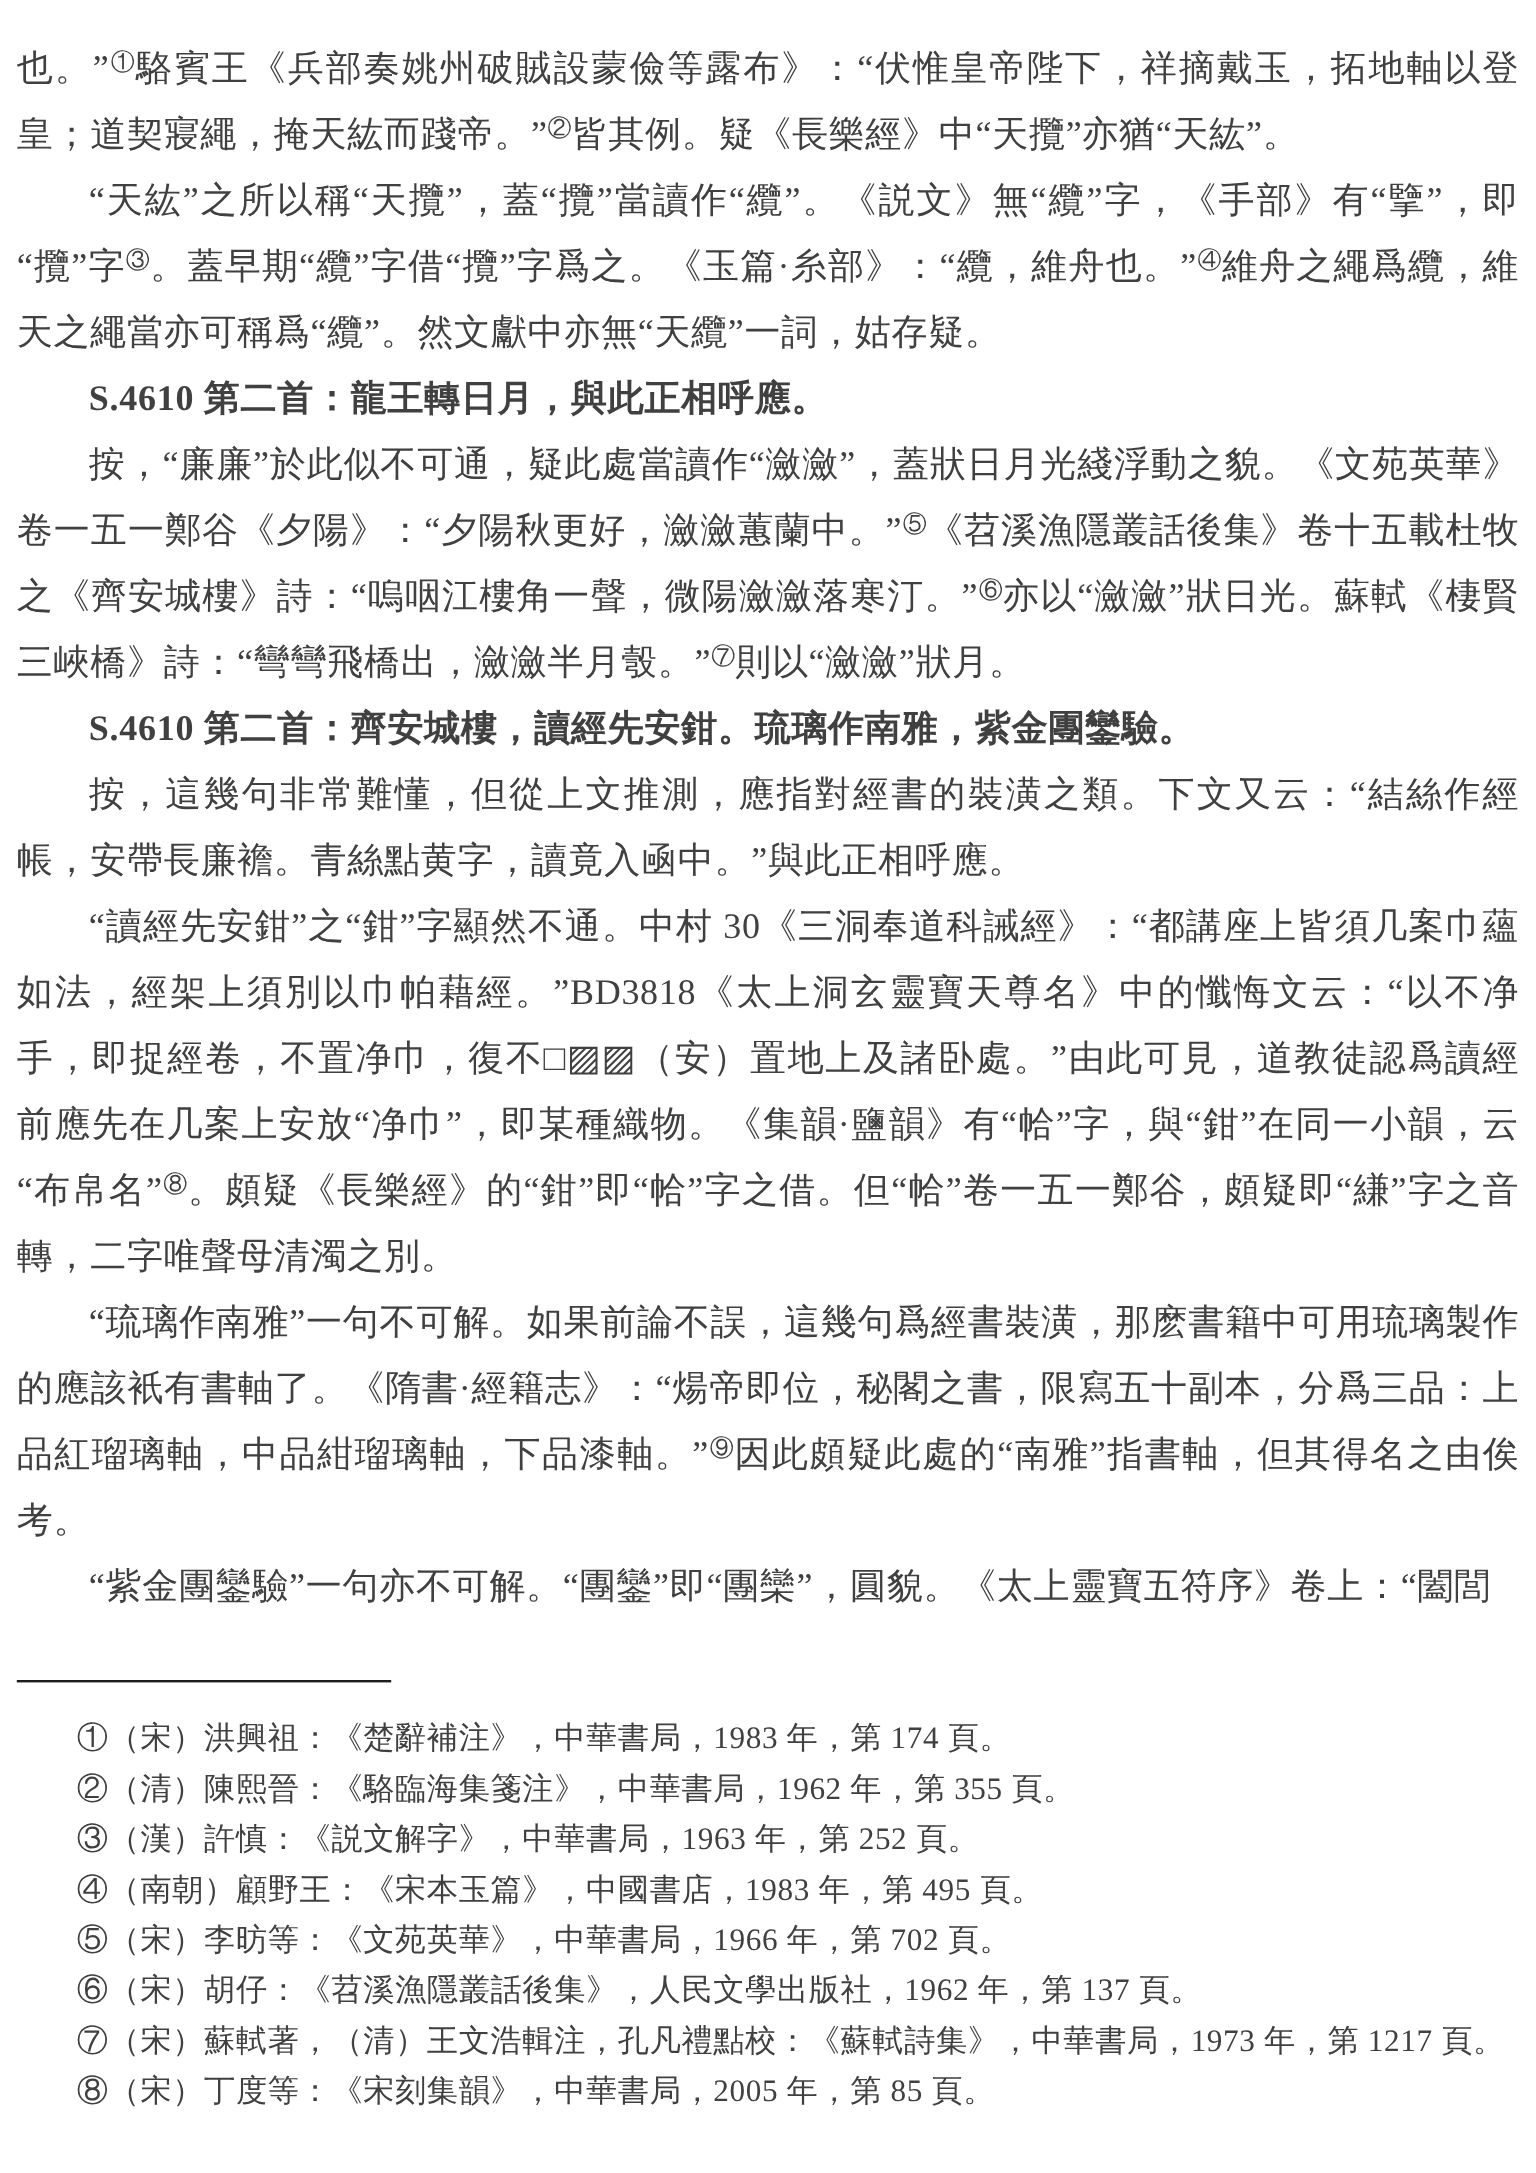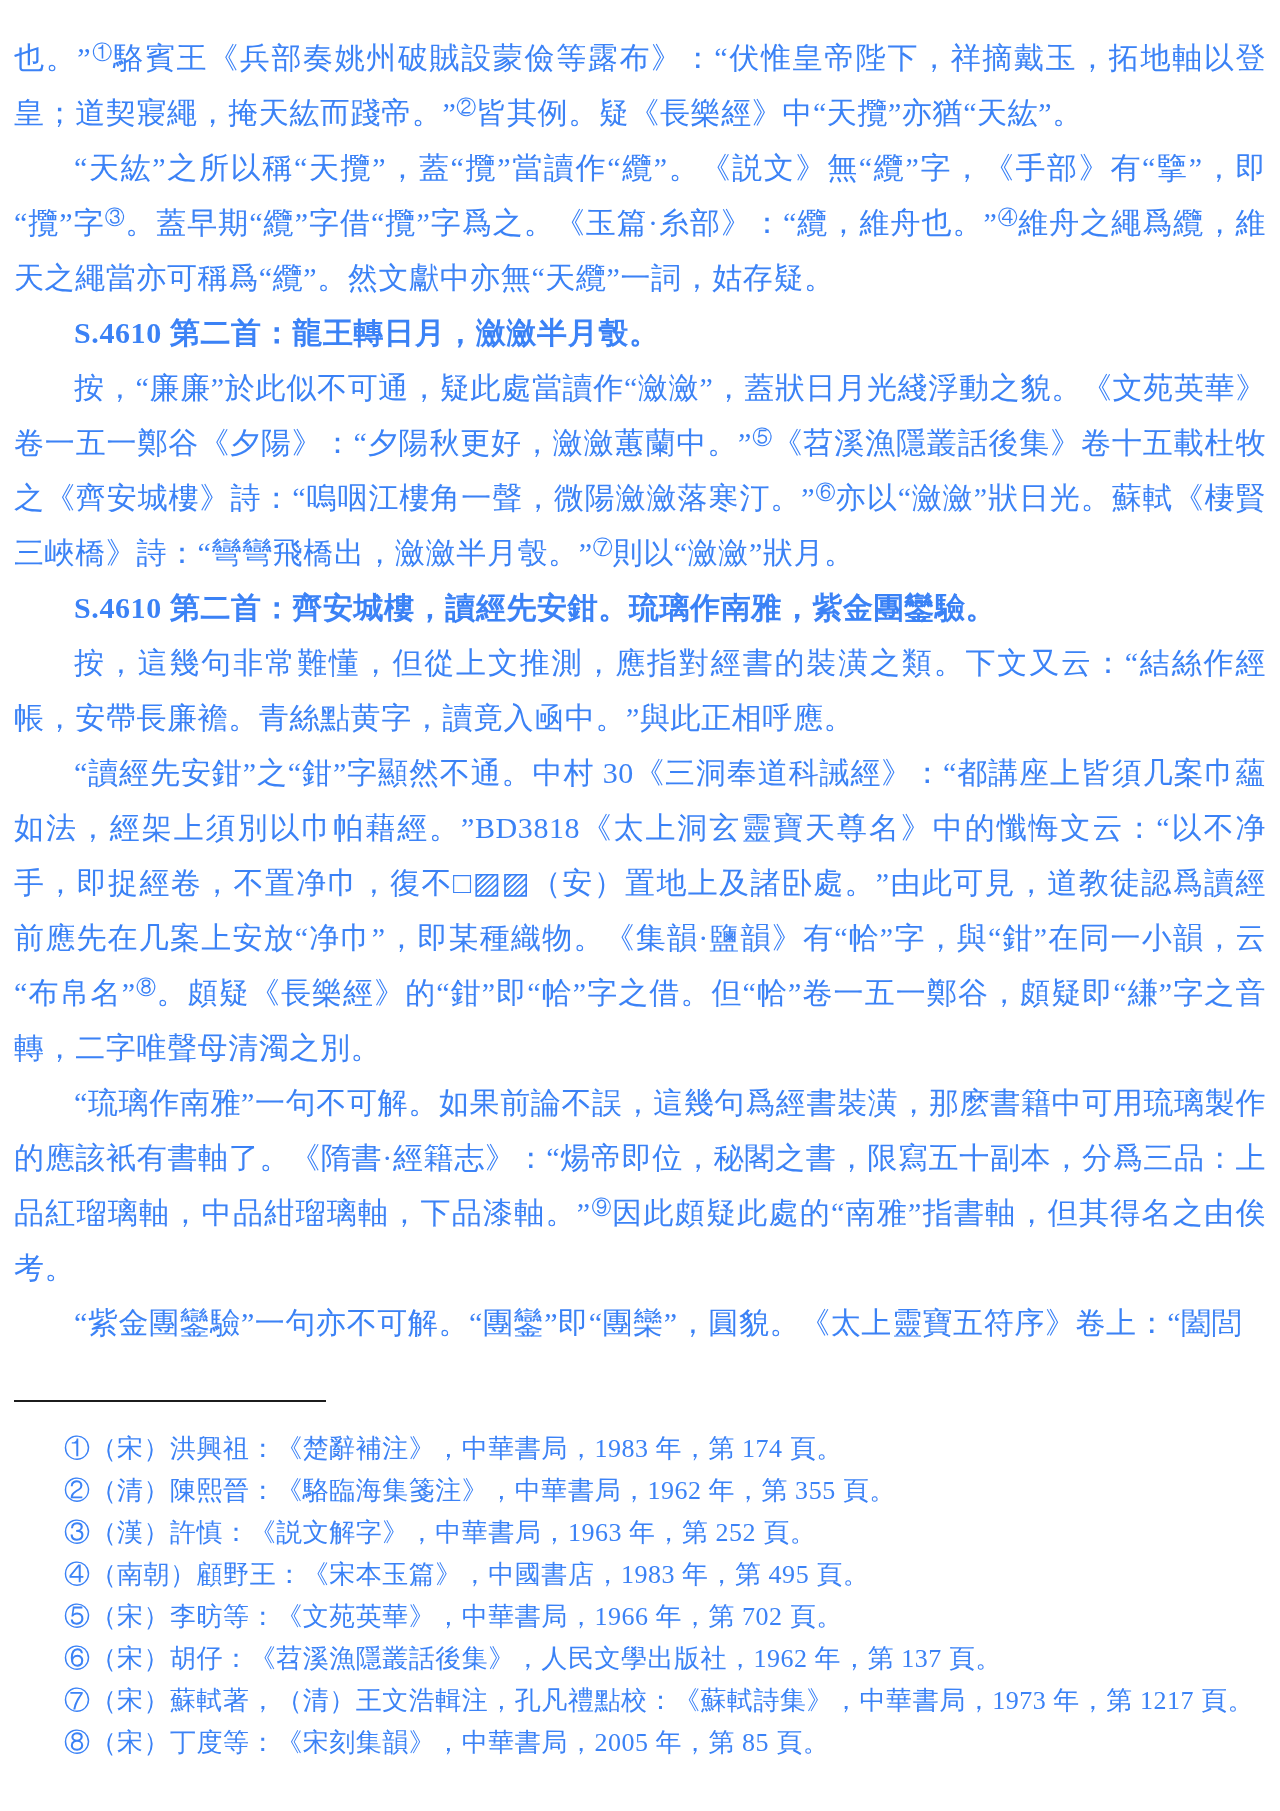--- a/index.html
+++ b/index.html
@@ -6,21 +6,21 @@
   .page {
     position: relative;
     width: 1280px;
     height: 1811px;
     margin: 0 auto;
     background: #ffffff;
     box-sizing: border-box;
     padding: 30px 14px 0 14px;
     overflow: hidden;
     font-family: "Liberation Serif", "DejaVu Serif", serif;
-    color: #3b82f6;
+    color: #404040;
   }
   .doc {
     font-size: 30px;
     line-height: 55px;
     text-align: justify;
     letter-spacing: 0.02em;
   }
   .doc p { margin: 0; }
   .para { text-indent: 2em; }
   .para.no-indent { text-indent: 0; }
@@ -52,21 +52,21 @@
   }
   .footnote { white-space: nowrap; }
 </style>
 </head>
 <body>
 
 <div class="page">
   <div class="doc">
       <p class="para no-indent"><span>也。”</span><sup class="fnref">①</sup><span>駱賓王《兵部奏姚州破賊設蒙儉等露布》：“伏惟皇帝陛下，祥摘戴玉，拓地軸以登皇；道契寢繩，掩天紘而踐帝。”</span><sup class="fnref">②</sup><span>皆其例。疑《長樂經》中“天攬”亦猶“天紘”。</span></p>
       <p class="para"><span>“天紘”之所以稱“天攬”，蓋“攬”當讀作“纜”。《説文》無“纜”字，《手部》有“擥”，即“攬”字</span><sup class="fnref">③</sup><span>。蓋早期“纜”字借“攬”字爲之。《玉篇·糸部》：“纜，維舟也。”</span><sup class="fnref">④</sup><span>維舟之繩爲纜，維天之繩當亦可稱爲“纜”。然文獻中亦無“天纜”一詞，姑存疑。</span></p>
-      <p class="heading"><span>S.4610 第二首：龍王轉日月，瀲瀲半月彀。</span></p>
+      <p class="heading"><span>S.4610 第二首：龍王轉日月，與此正相呼應。</span></p>
       <p class="para"><span>按，“廉廉”於此似不可通，疑此處當讀作“瀲瀲”，蓋狀日月光綫浮動之貌。《文苑英華》卷一五一鄭谷《夕陽》：“夕陽秋更好，瀲瀲蕙蘭中。”</span><sup class="fnref">⑤</sup><span>《苕溪漁隱叢話後集》卷十五載杜牧之《齊安城樓》詩：“嗚咽江樓角一聲，微陽瀲瀲落寒汀。”</span><sup class="fnref">⑥</sup><span>亦以“瀲瀲”狀日光。蘇軾《棲賢三峽橋》詩：“彎彎飛橋出，瀲瀲半月彀。”</span><sup class="fnref">⑦</sup><span>則以“瀲瀲”狀月。</span></p>
       <p class="heading"><span>S.4610 第二首：齊安城樓，讀經先安鉗。琉璃作南雅，紫金團鑾驗。</span></p>
       <p class="para"><span>按，這幾句非常難懂，但從上文推測，應指對經書的裝潢之類。下文又云：“結絲作經帳，安帶長廉襜。青絲點黄字，讀竟入凾中。”與此正相呼應。</span></p>
       <p class="para"><span>“讀經先安鉗”之“鉗”字顯然不通。中村 30《三洞奉道科誡經》：“都講座上皆須几案巾蘊如法，經架上須別以巾帕藉經。”BD3818《太上洞玄靈寶天尊名》中的懺悔文云：“以不净手，即捉經卷，不置净巾，復不□▨▨（安）置地上及諸卧處。”由此可見，道教徒認爲讀經前應先在几案上安放“净巾”，即某種織物。《集韻·鹽韻》有“帢”字，與“鉗”在同一小韻，云“布帛名”</span><sup class="fnref">⑧</sup><span>。頗疑《長樂經》的“鉗”即“帢”字之借。但“帢”卷一五一鄭谷，頗疑即“縑”字之音轉，二字唯聲母清濁之別。</span></p>
       <p class="para"><span>“琉璃作南雅”一句不可解。如果前論不誤，這幾句爲經書裝潢，那麽書籍中可用琉璃製作的應該衹有書軸了。《隋書·經籍志》：“煬帝即位，秘閣之書，限寫五十副本，分爲三品：上品紅瑠璃軸，中品紺瑠璃軸，下品漆軸。”</span><sup class="fnref">⑨</sup><span>因此頗疑此處的“南雅”指書軸，但其得名之由俟考。</span></p>
       <p class="para"><span>“紫金團鑾驗”一句亦不可解。“團鑾”即“團欒”，圓貌。《太上靈寶五符序》卷上：“闔閭</span></p>
     </div>
   <div class="fn-area">
     <div class="fn-rule"></div>
     <div class="footnotes">

